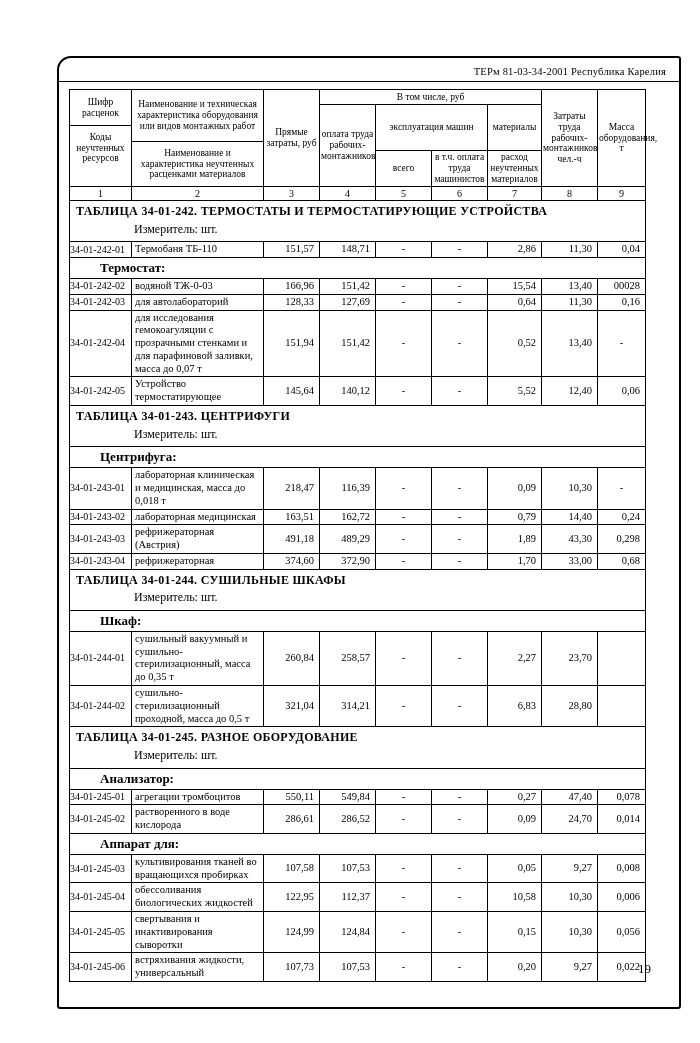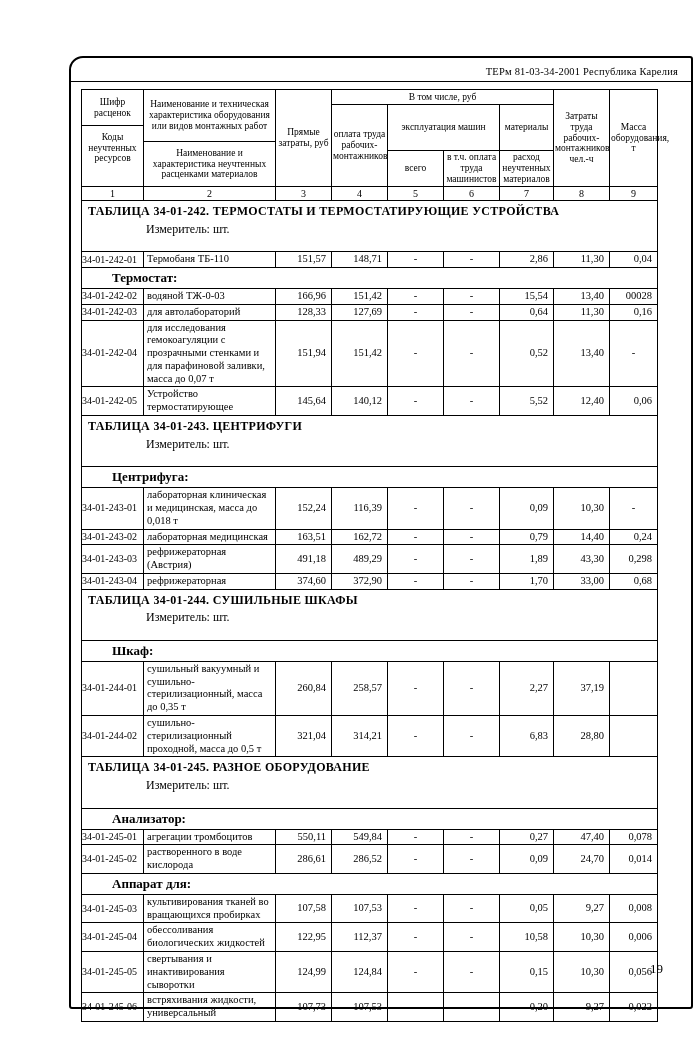--- a/index.html
+++ b/index.html
@@ -1,19 +1,19 @@
 <!DOCTYPE html>
 <html><head>
 <meta charset="utf-8">
 <style>
   * { margin:0; padding:0; box-sizing:border-box; }
   html,body { width:700px; height:1043px; background:#ffffff; overflow:hidden;
               font-family:"Liberation Serif","DejaVu Serif",serif; color:#000; }
   .page { position:relative; width:700px; height:1043px; background:#fff; }
-  .frame { position:absolute; left:69px; top:56px; width:624px; height:953px;
+  .frame { position:absolute; left:57px; top:56px; width:624px; height:953px;
            border:2px solid #000; border-radius:14px 3px 3px 3px; background:#fff; }
   .doc-header { text-align:right; font-size:10.5px; padding:8px 13px 4px 0;
                 border-bottom:1px solid #000; letter-spacing:0.2px; }
   .main-table { border-collapse:collapse; table-layout:fixed; width:576px; margin:7px 0 0 10px; }
   .main-table td { border:1px solid #000; vertical-align:middle; }
   thead td { font-size:9.5px; text-align:center; line-height:1.15; padding:1px 1px; }
   .hr1 .grp-cell, .hr2 td.grp-cell { height:15px; }
   .stack { padding:0 !important; vertical-align:top !important; }
   .stack .top { border-bottom:1px solid #000; display:flex; align-items:center;
                 justify-content:center; padding:1px 2px;font-family:Liberation Serif, serif; }
@@ -21,21 +21,21 @@
   .h-col1 .top { height:36px; }
   .h-col1 .bottom { min-height:44px;text-align:center; }
   .h-col2 .top { height:52px; }
   .h-col2 .bottom { min-height:44px; }
   .hr-num td { font-size:10px; height:14px; padding:0; }
   tbody td { font-size:10.5px; line-height:1.22; }
   .c-code { font-size:10px; text-align:left; padding:1px 0; white-space:nowrap; }
   .c-name { text-align:left; padding:1px 3px; }
   .c-num  { text-align:right; padding:1px 5px 1px 1px; }
   .c-dash { text-align:center; padding:1px; }
-  .section-cell { padding:3px 4px 15px 6px; }
+  .section-cell { padding:3px 4px 5px 6px; }
   .section-title { font-size:12px; font-weight:bold; letter-spacing:0.3px; }
   .section-measurer { font-size:12px; padding-left:58px; margin-top:3px; }
   .group-cell { font-weight:bold; font-size:13px; padding:2px 0 2px 30px; }
   .page-number { position:absolute; right:28px; bottom:30px; font-size:13px; }
 </style>
 </head>
 <body>
 
 <div class="page">
   <div class="frame">
@@ -160,21 +160,21 @@
               <div class="section-title">ТАБЛИЦА 34-01-243. ЦЕНТРИФУГИ</div>
               <div class="section-measurer">Измеритель: шт.</div>
             </td>
           </tr>
           <tr class="group-row">
             <td class="group-cell" colspan="9">Центрифуга:</td>
           </tr>
           <tr class="data-row">
             <td class="c-code">34-01-243-01</td>
             <td class="c-name">лабораторная клиническая и медицинская, масса до 0,018 т</td>
-            <td class="c-num">152,24</td>
+            <td class="c-num">218,47</td>
             <td class="c-num">116,39</td>
             <td class="c-dash">-</td>
             <td class="c-dash">-</td>
             <td class="c-num">0,09</td>
             <td class="c-num">10,30</td>
             <td class="c-dash">-</td>
           </tr>
           <tr class="data-row">
             <td class="c-code">34-01-243-02</td>
             <td class="c-name">лабораторная медицинская</td>
@@ -218,21 +218,21 @@
             <td class="group-cell" colspan="9">Шкаф:</td>
           </tr>
           <tr class="data-row">
             <td class="c-code">34-01-244-01</td>
             <td class="c-name">сушильный вакуумный и сушильно-стерилизационный, масса до 0,35 т</td>
             <td class="c-num">260,84</td>
             <td class="c-num">258,57</td>
             <td class="c-dash">-</td>
             <td class="c-dash">-</td>
             <td class="c-num">2,27</td>
-            <td class="c-num">37,19</td>
+            <td class="c-num">23,70</td>
             <td class="c-num"></td>
           </tr>
           <tr class="data-row">
             <td class="c-code">34-01-244-02</td>
             <td class="c-name">сушильно-стерилизационный проходной, масса до 0,5 т</td>
             <td class="c-num">321,04</td>
             <td class="c-num">314,21</td>
             <td class="c-dash">-</td>
             <td class="c-dash">-</td>
             <td class="c-num">6,83</td>

